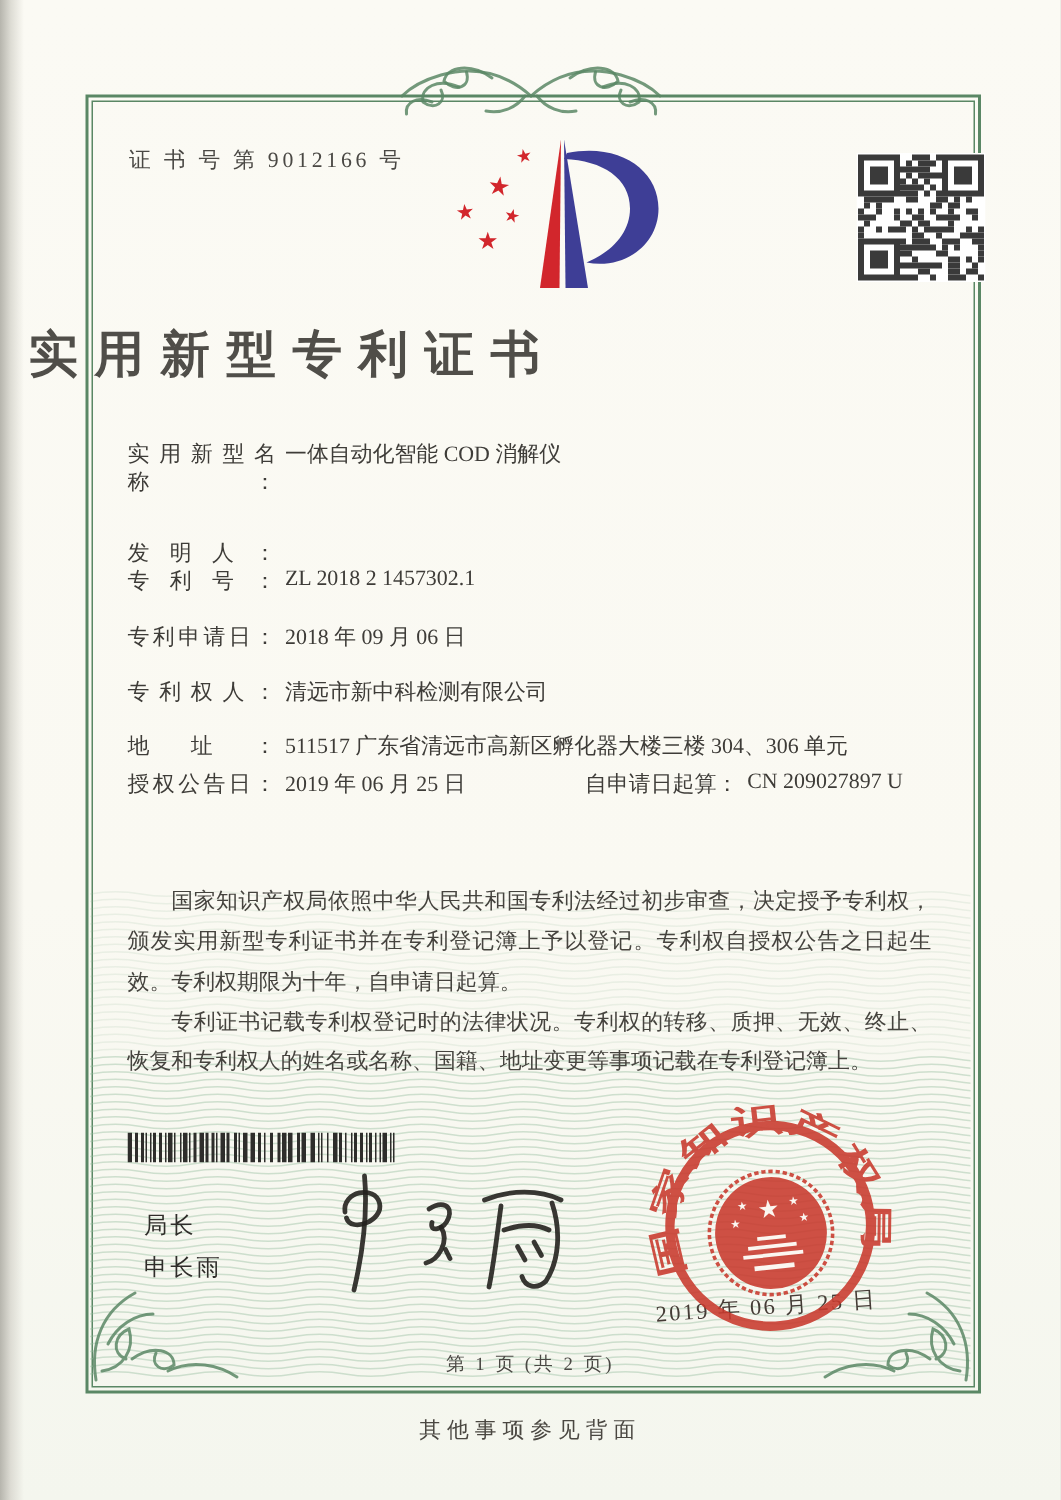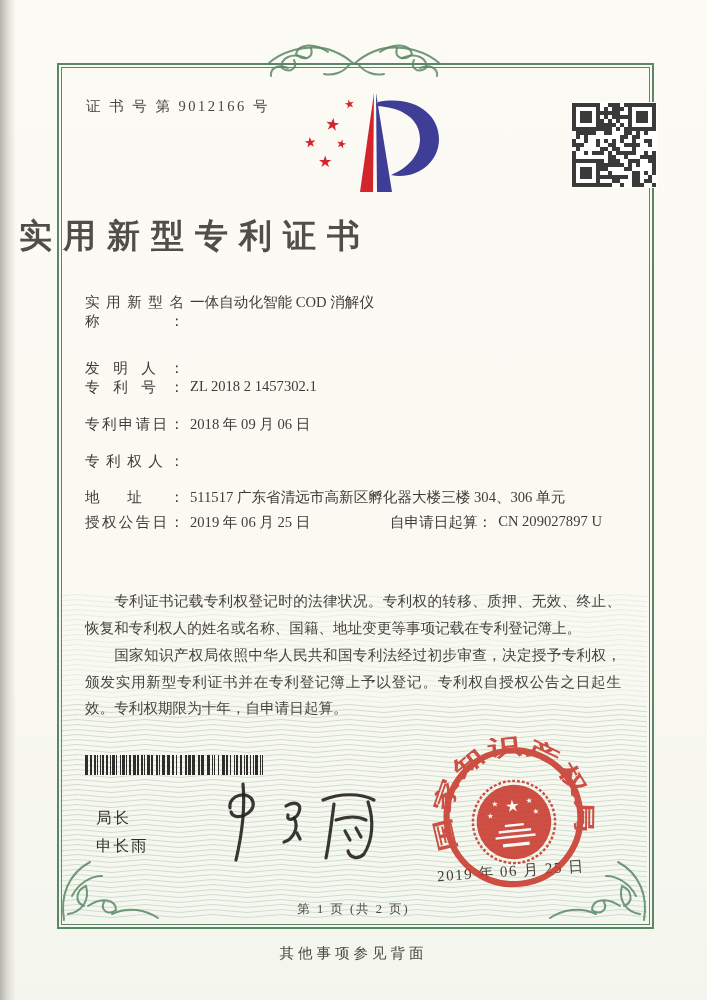--- a/index.html
+++ b/index.html
@@ -352,40 +352,41 @@
     <div class="frow mb-c">
       <span class="flabel">专利号：</span>
       <span class="fvalue">ZL 2018 2 1457302.1</span>
     </div>
     <div class="frow mb-c">
       <span class="flabel">专利申请日：</span>
       <span class="fvalue">2018 年 09 月 06 日</span>
     </div>
     <div class="frow mb-d">
       <span class="flabel">专利权人：</span>
+      <span class="fvalue">清远市新中科检测有限公司</span>
     </div>
     <div class="frow mb-e">
       <span class="flabel">地址：</span>
       <span class="fvalue">511517 广东省清远市高新区孵化器大楼三楼 304、306 单元</span>
     </div>
     <div class="grant-row">
       <span class="grant-left">
         <span class="flabel">授权公告日：</span>
         <span class="fvalue">2019 年 06 月 25 日</span>
       </span>
       <span class="grant-right">
         <span>自申请日起算：</span>
         <span class="fvalue">CN 209027897 U</span>
       </span>
     </div>
   </div>
 
   <div class="body-text">
+    <p>国家知识产权局依照中华人民共和国专利法经过初步审查，决定授予专利权，颁发实用新型专利证书并在专利登记簿上予以登记。专利权自授权公告之日起生效。专利权期限为十年，自申请日起算。</p>
     <p>专利证书记载专利权登记时的法律状况。专利权的转移、质押、无效、终止、恢复和专利权人的姓名或名称、国籍、地址变更等事项记载在专利登记簿上。</p>
-    <p>国家知识产权局依照中华人民共和国专利法经过初步审查，决定授予专利权，颁发实用新型专利证书并在专利登记簿上予以登记。专利权自授权公告之日起生效。专利权期限为十年，自申请日起算。</p>
   </div>
 
   <svg id="barcode" class="barcode" width="178" height="20">
       <rect x="0" y="0" width="3" height="20" fill="#2e2d2b"></rect>
       <rect x="5" y="0" width="2" height="20" fill="#2e2d2b"></rect>
       <rect x="9" y="0" width="2" height="20" fill="#2e2d2b"></rect>
       <rect x="12" y="0" width="1" height="20" fill="#2e2d2b"></rect>
       <rect x="15" y="0" width="1" height="20" fill="#2e2d2b"></rect>
       <rect x="17" y="0" width="2" height="20" fill="#2e2d2b"></rect>
       <rect x="21" y="0" width="2" height="20" fill="#2e2d2b"></rect>

